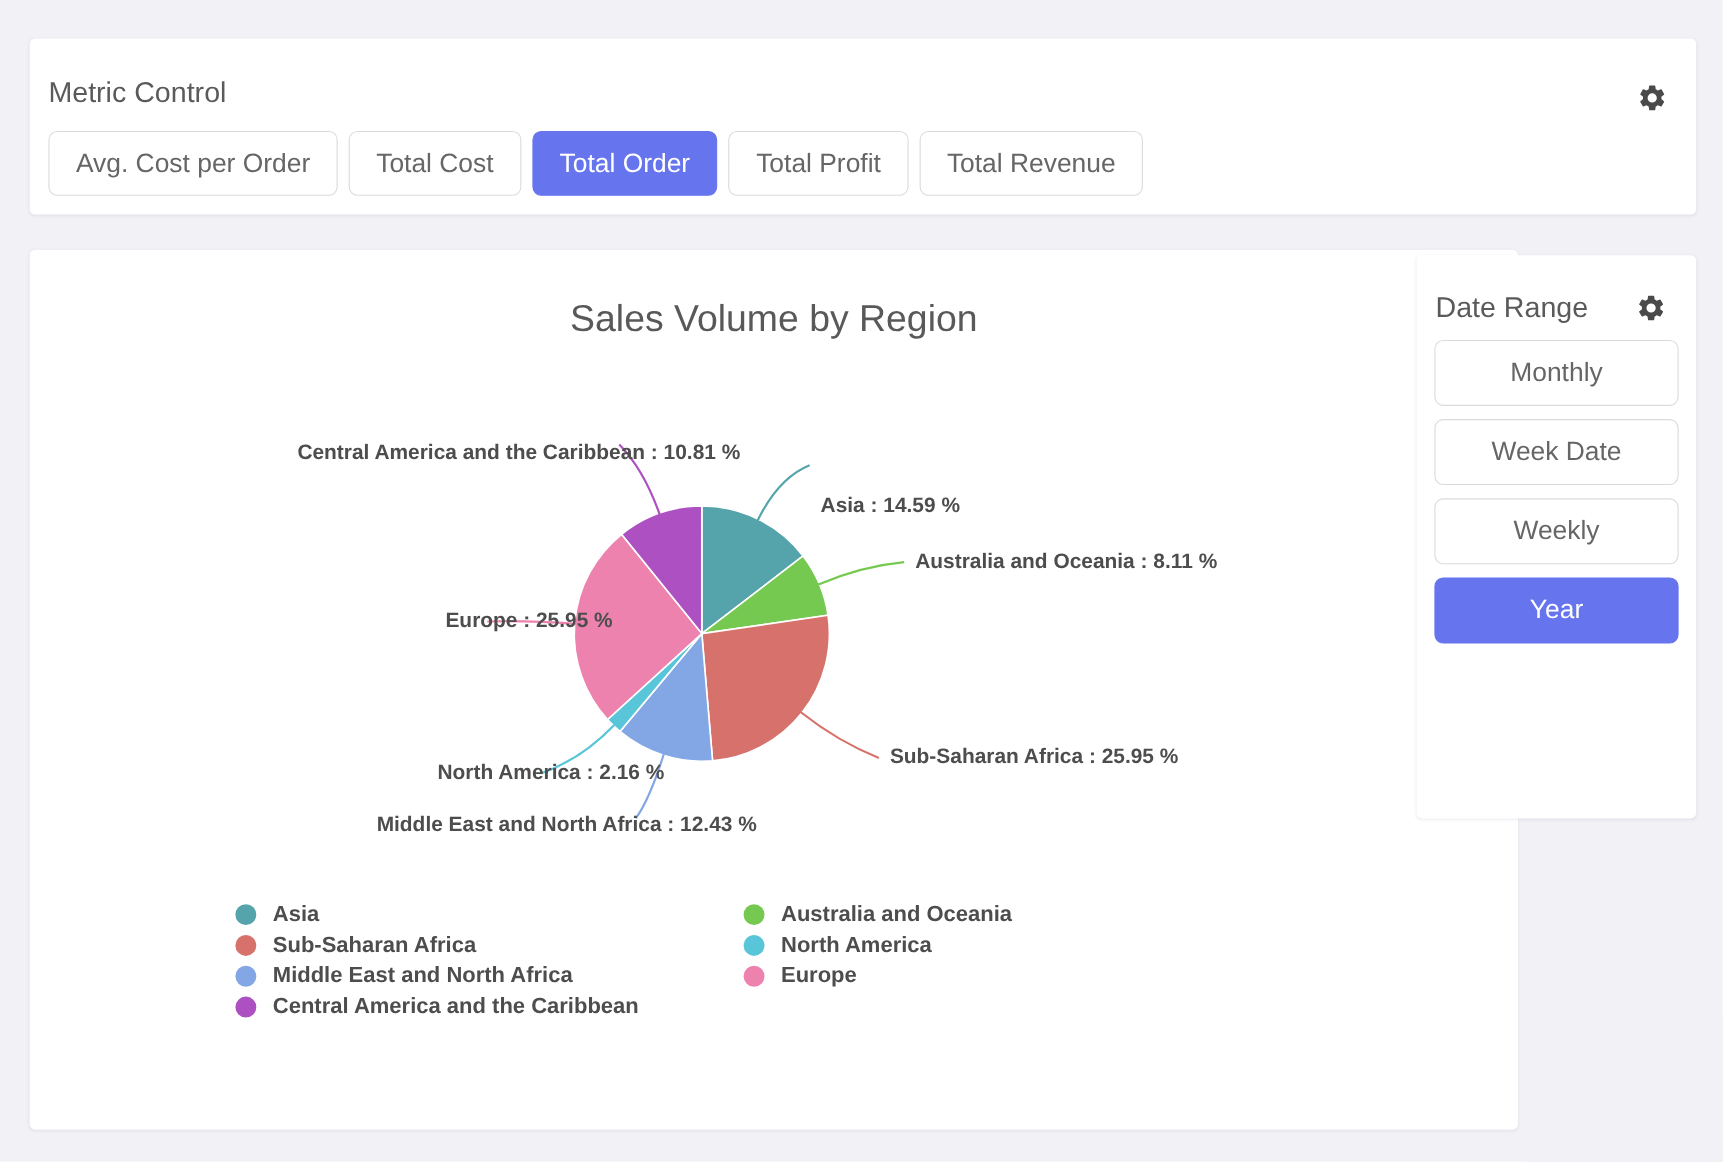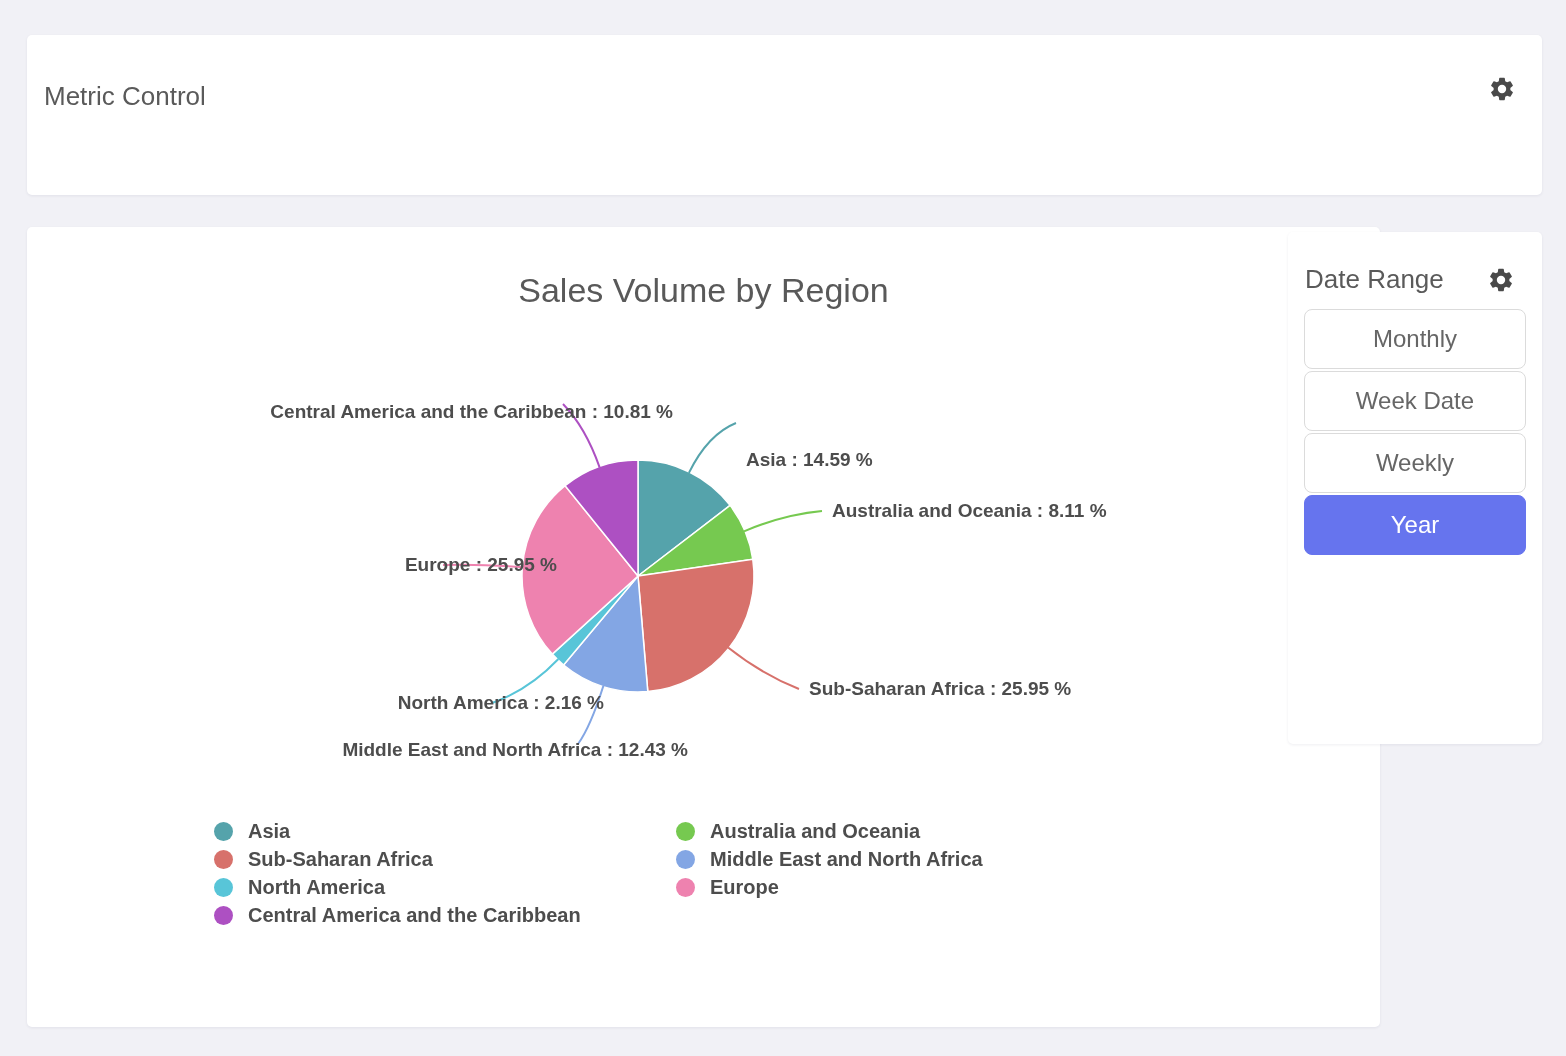--- a/index.html
+++ b/index.html
@@ -24,21 +24,21 @@
     box-shadow:0 1px 3px rgba(30,35,70,0.07);
   }
   .metric-card{left:27px;top:35px;width:1515px;height:160px;}
   .chart-card{left:27px;top:227px;width:1353px;height:800px;}
   .date-card{left:1288px;top:232px;width:254px;height:512px;}
 
   .card-title{
     position:absolute;margin:0;font-size:26px;font-weight:400;
     color:var(--text-primary);white-space:nowrap;
   }
-  .metric-card .card-title{left:17px;top:46px;}
+  .metric-card .card-title{left:17px;top:34px;}
   .date-card .card-title{left:17px;top:32px;}
 
   .gear-btn{
     position:absolute;background:none;border:none;padding:0;margin:0;
     width:28px;height:28px;cursor:pointer;line-height:0;
   }
   .metric-card .gear-btn{right:26px;top:40px;}
   .chart-card .gear-btn{right:28px;top:42px;width:26px;height:26px;}
   .date-card .gear-btn{right:27px;top:34px;}
   .gear-btn svg{width:100%;height:100%;fill:var(--icon);}
@@ -68,34 +68,41 @@
   .legend{
     position:absolute;left:187px;top:590px;
     display:grid;grid-template-columns:462px auto;gap:0 0;
   }
   .legend-item{display:flex;align-items:center;height:28px;cursor:pointer;}
   .legend-dot{width:19px;height:19px;border-radius:50%;margin-right:15px;flex:none;}
   .legend-label{font-size:20px;font-weight:700;color:var(--text-label);white-space:nowrap;}
 
   .date-buttons{
     position:absolute;left:16px;top:77px;width:222px;
-    display:flex;flex-direction:column;gap:2px;
+    display:flex;flex-direction:column;gap:12px;
   }
   .date-buttons .pill{width:100%;height:60px;padding:0;}
 </style>
 </head>
 <body>
 
 <div>
 
   <section class="card metric-card">
     <h2 class="card-title">Metric Control</h2>
     <button class="gear-btn"><svg viewBox="0 0 24 24">
           <path d="M19.14 12.94c.04-.3.06-.61.06-.94 0-.32-.02-.64-.07-.94l2.03-1.58a.49.49 0 0 0 .12-.61l-1.92-3.32a.49.49 0 0 0-.59-.22l-2.39.96c-.5-.38-1.03-.7-1.62-.94l-.36-2.54a.48.48 0 0 0-.48-.41h-3.84c-.24 0-.43.17-.47.41l-.36 2.54c-.59.24-1.13.57-1.62.94l-2.39-.96a.49.49 0 0 0-.59.22L2.74 8.87c-.12.21-.08.47.12.61l2.03 1.58c-.05.3-.09.63-.09.94 0 .31.02.64.07.94l-2.03 1.58a.49.49 0 0 0-.12.61l1.92 3.32c.12.22.37.29.59.22l2.39-.96c.5.38 1.03.7 1.62.94l.36 2.54c.05.24.24.41.48.41h3.84c.24 0 .44-.17.47-.41l.36-2.54c.59-.24 1.13-.56 1.62-.94l2.39.96c.22.08.47 0 .59-.22l1.92-3.32c.12-.22.07-.47-.12-.61l-2.01-1.58zM12 15.6a3.6 3.6 0 1 1 0-7.2 3.6 3.6 0 0 1 0 7.2z"></path>
         </svg></button>
+    <div class="pill-row" id="metric-buttons">
+        <button class="pill">Avg. Cost per Order</button>
+        <button class="pill">Total Cost</button>
+        <button class="pill selected">Total Order</button>
+        <button class="pill">Total Profit</button>
+        <button class="pill">Total Revenue</button>
+      </div>
   </section>
 
   <section class="card chart-card">
     <h1 class="chart-title">Sales Volume by Region</h1>
     <button class="gear-btn"><svg viewBox="0 0 24 24">
           <path d="M19.14 12.94c.04-.3.06-.61.06-.94 0-.32-.02-.64-.07-.94l2.03-1.58a.49.49 0 0 0 .12-.61l-1.92-3.32a.49.49 0 0 0-.59-.22l-2.39.96c-.5-.38-1.03-.7-1.62-.94l-.36-2.54a.48.48 0 0 0-.48-.41h-3.84c-.24 0-.43.17-.47.41l-.36 2.54c-.59.24-1.13.57-1.62.94l-2.39-.96a.49.49 0 0 0-.59.22L2.74 8.87c-.12.21-.08.47.12.61l2.03 1.58c-.05.3-.09.63-.09.94 0 .31.02.64.07.94l-2.03 1.58a.49.49 0 0 0-.12.61l1.92 3.32c.12.22.37.29.59.22l2.39-.96c.5.38 1.03.7 1.62.94l.36 2.54c.05.24.24.41.48.41h3.84c.24 0 .44-.17.47-.41l.36-2.54c.59-.24 1.13-.56 1.62-.94l2.39.96c.22.08.47 0 .59-.22l1.92-3.32c.12-.22.07-.47-.12-.61l-2.01-1.58zM12 15.6a3.6 3.6 0 1 1 0-7.2 3.6 3.6 0 0 1 0 7.2z"></path>
         </svg></button>
     <svg id="pie-svg" width="1229" height="470">
         <path d="M611,219 L611.0,103.0 A116,116 0 0 1 703.1,148.4 Z" fill="#55A3AB" stroke="#FFFFFF" stroke-width="1.5"></path>
         <path d="M661.9,115.9 Q680.9,77.3 709,66" fill="none" stroke="#55A3AB" stroke-width="2"></path>
@@ -128,26 +135,26 @@
         </div>
         <div class="legend-item">
           <span class="legend-dot" style="background: rgb(118, 201, 80);"></span>
           <span class="legend-label">Australia and Oceania</span>
         </div>
         <div class="legend-item">
           <span class="legend-dot" style="background: rgb(215, 113, 107);"></span>
           <span class="legend-label">Sub-Saharan Africa</span>
         </div>
         <div class="legend-item">
+          <span class="legend-dot" style="background: rgb(88, 197, 216);"></span>
+          <span class="legend-label">North America</span>
+        </div>
+        <div class="legend-item">
           <span class="legend-dot" style="background: rgb(131, 166, 228);"></span>
           <span class="legend-label">Middle East and North Africa</span>
-        </div>
-        <div class="legend-item">
-          <span class="legend-dot" style="background: rgb(88, 197, 216);"></span>
-          <span class="legend-label">North America</span>
         </div>
         <div class="legend-item">
           <span class="legend-dot" style="background: rgb(238, 130, 175);"></span>
           <span class="legend-label">Europe</span>
         </div>
         <div class="legend-item">
           <span class="legend-dot" style="background: rgb(173, 80, 194);"></span>
           <span class="legend-label">Central America and the Caribbean</span>
         </div>
       </div>

